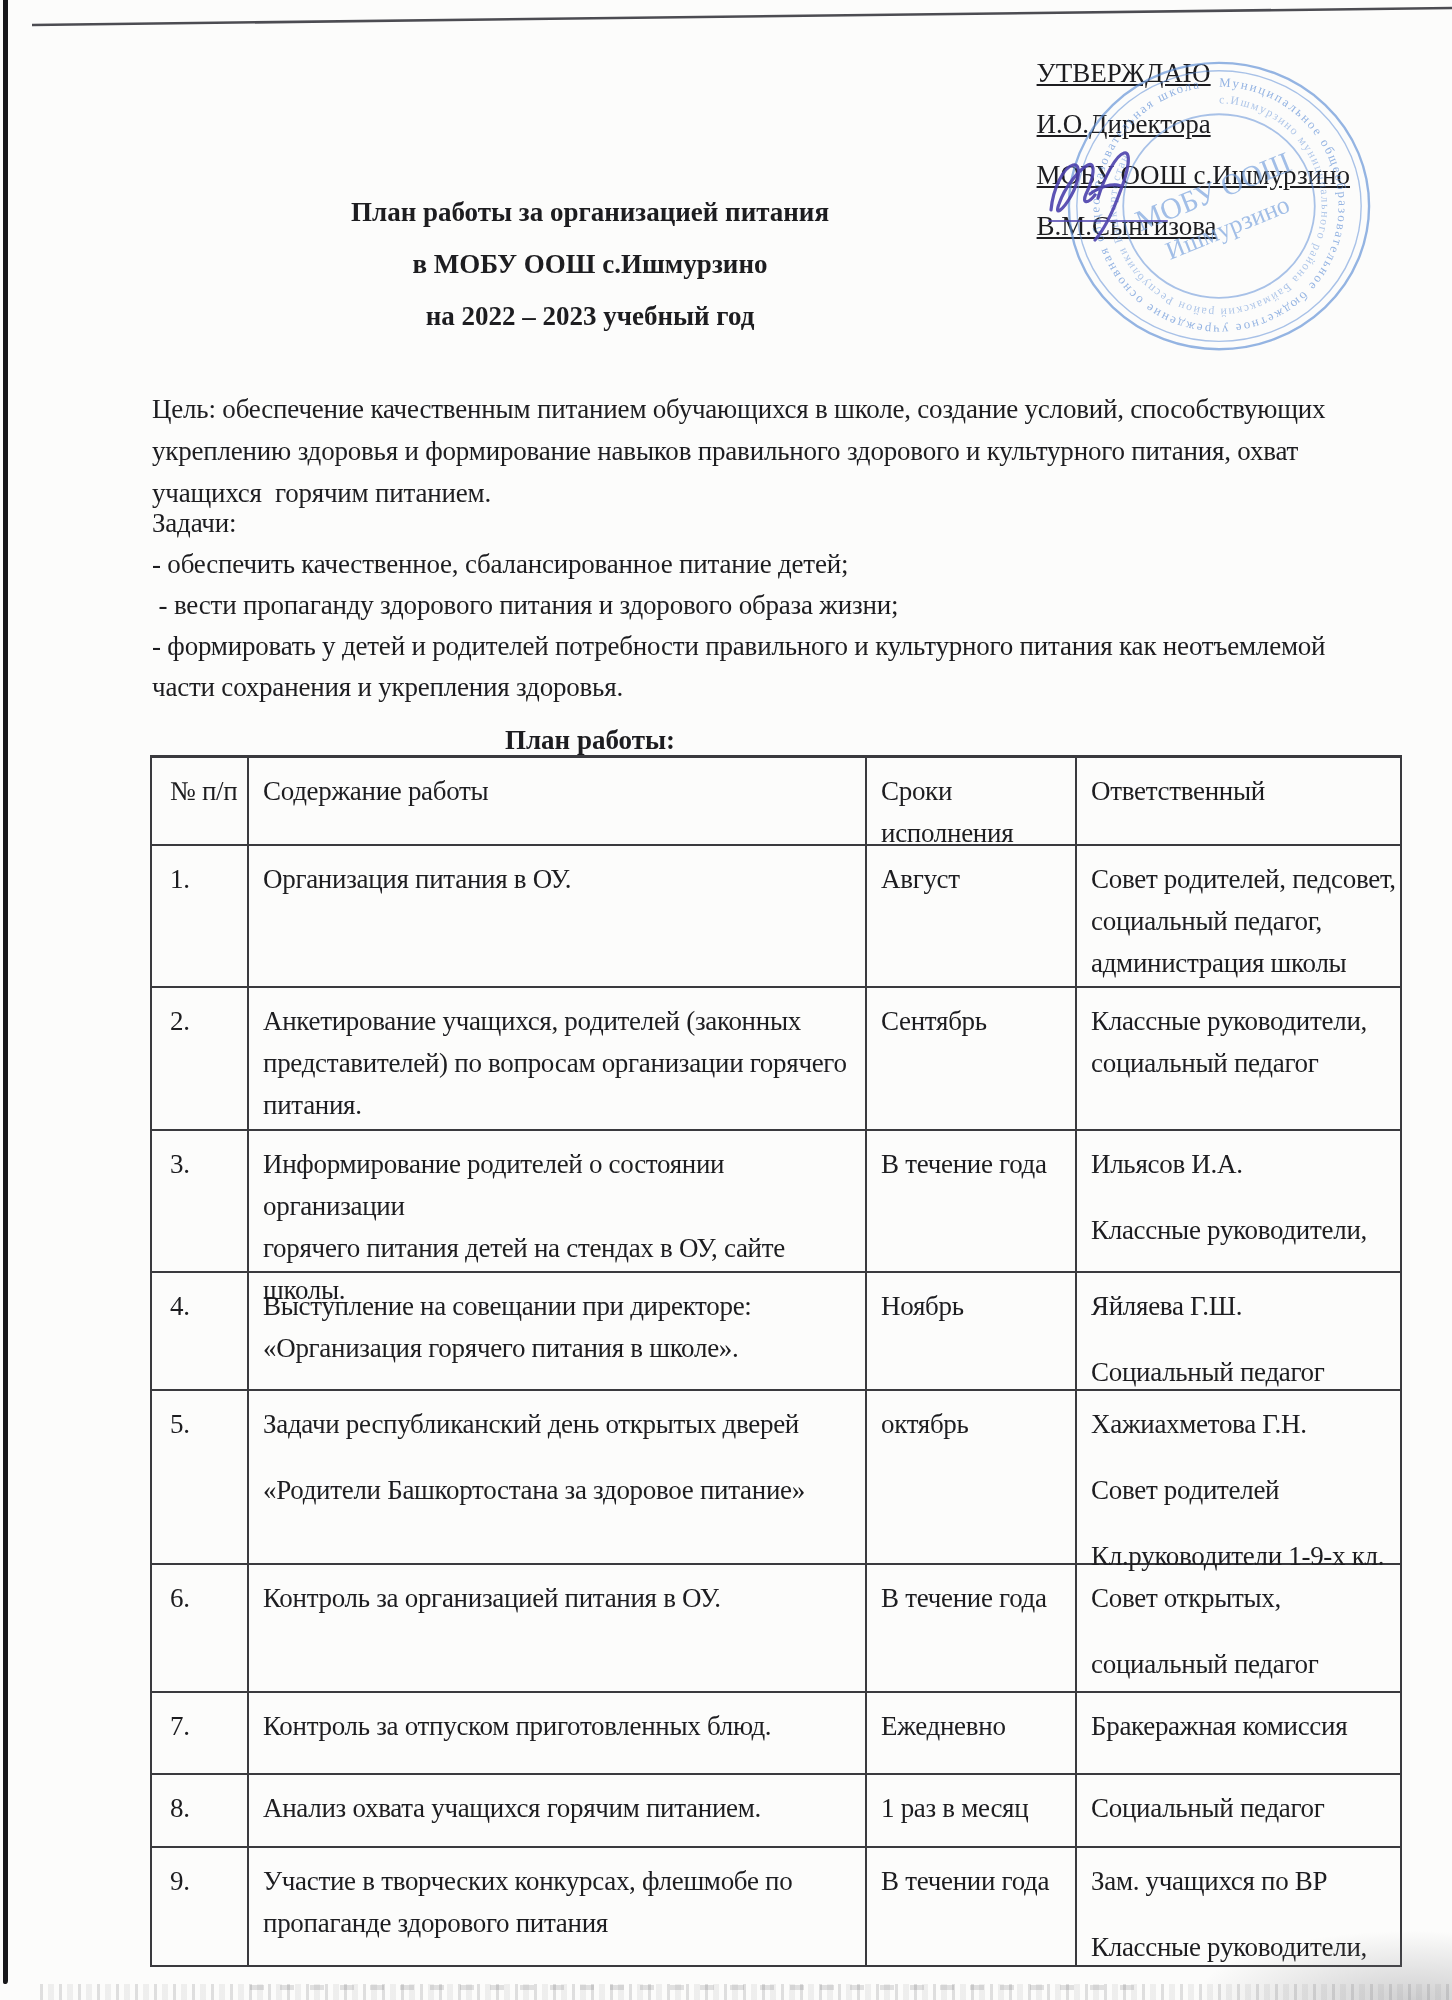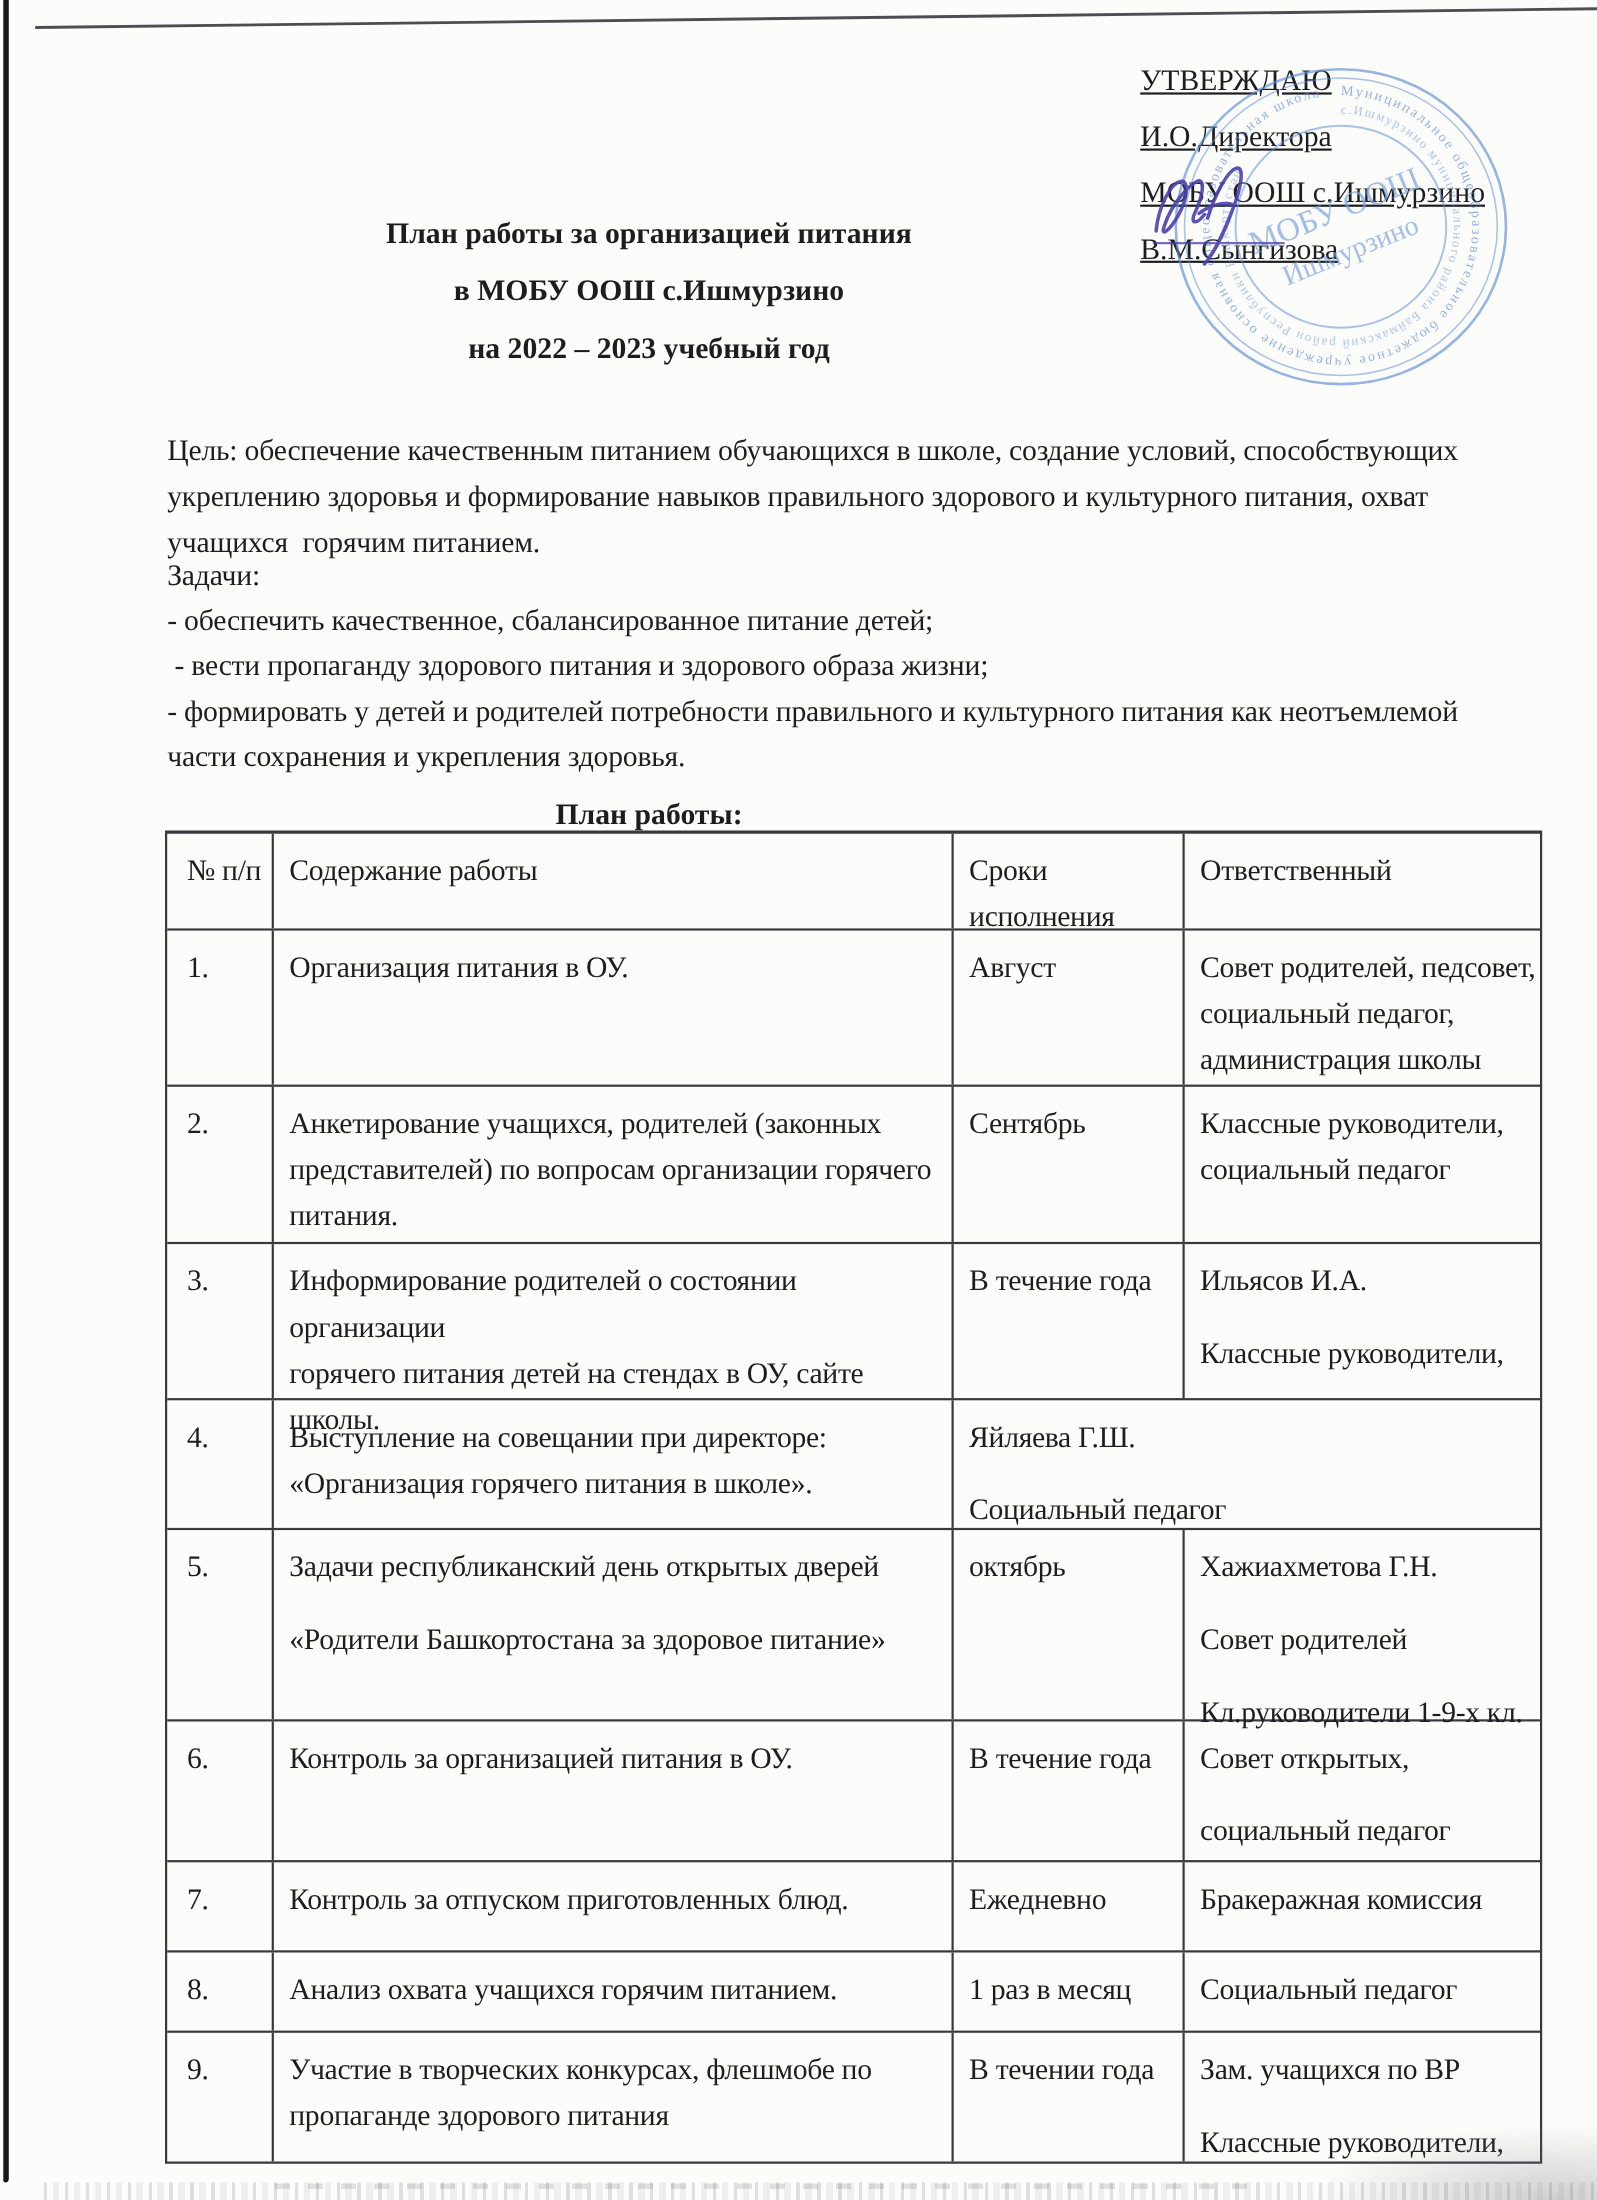--- a/index.html
+++ b/index.html
@@ -167,20 +167,21 @@
           <div class="td c-content"><p class="para">Информирование родителей о состоянии организации
 горячего питания детей на стендах в ОУ, сайте
 школы.</p></div>
           <div class="td c-dates"><p>В течение года</p></div>
           <div class="td c-resp"><p class="para">Ильясов И.А.</p><p class="para">Классные руководители,</p></div>
         </div>
         <div class="tr" style="height: 118px;">
           <div class="td c-num"><p>4.</p></div>
           <div class="td c-content"><p class="para">Выступление на совещании при директоре:
 «Организация горячего питания в школе».</p></div>
+          <div class="td c-dates"><p>Ноябрь</p></div>
           <div class="td c-resp"><p class="para">Яйляева Г.Ш.</p><p class="para">Социальный педагог</p></div>
         </div>
         <div class="tr" style="height: 174px;">
           <div class="td c-num"><p>5.</p></div>
           <div class="td c-content"><p class="para">Задачи республиканский день открытых дверей</p><p class="para">«Родители Башкортостана за здоровое питание»</p></div>
           <div class="td c-dates"><p>октябрь</p></div>
           <div class="td c-resp"><p class="para">Хажиахметова Г.Н.</p><p class="para">Совет родителей</p><p class="para">Кл.руководители 1-9-х кл.</p></div>
         </div>
         <div class="tr" style="height: 128px;">
           <div class="td c-num"><p>6.</p></div>

